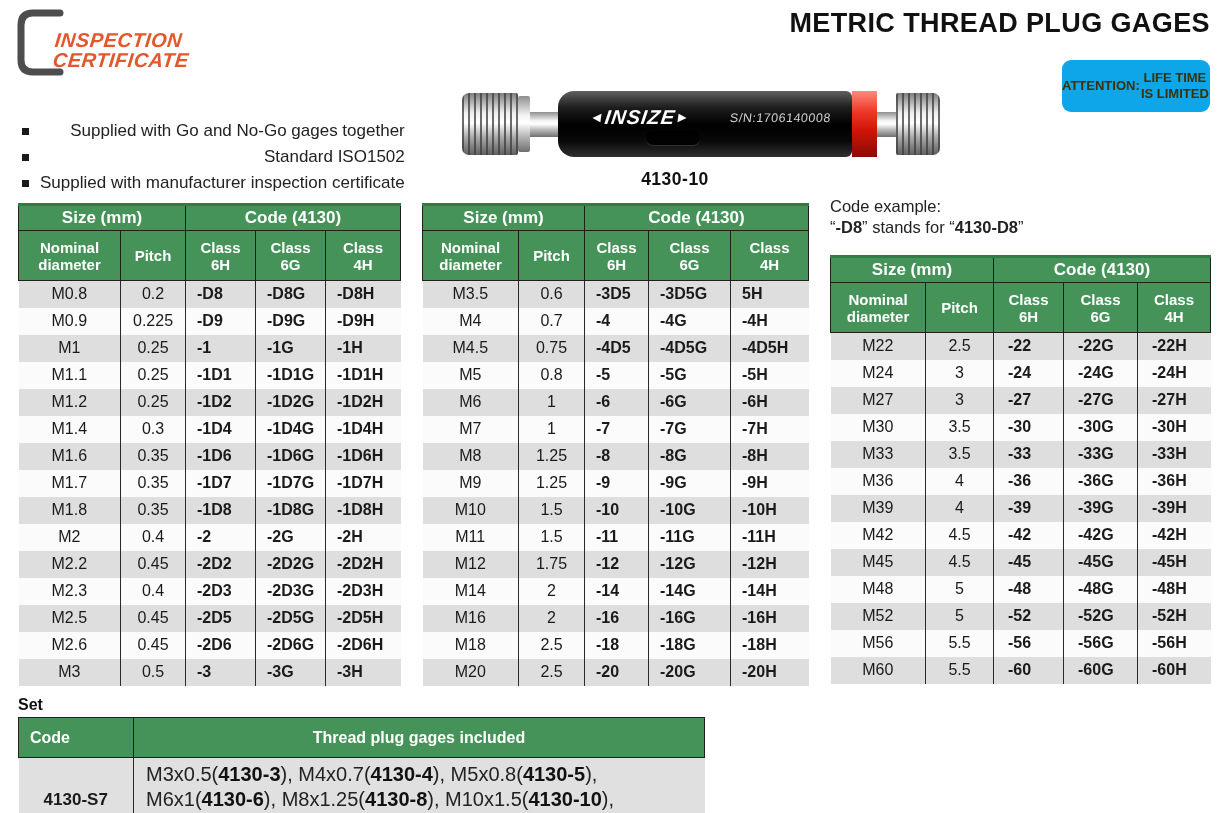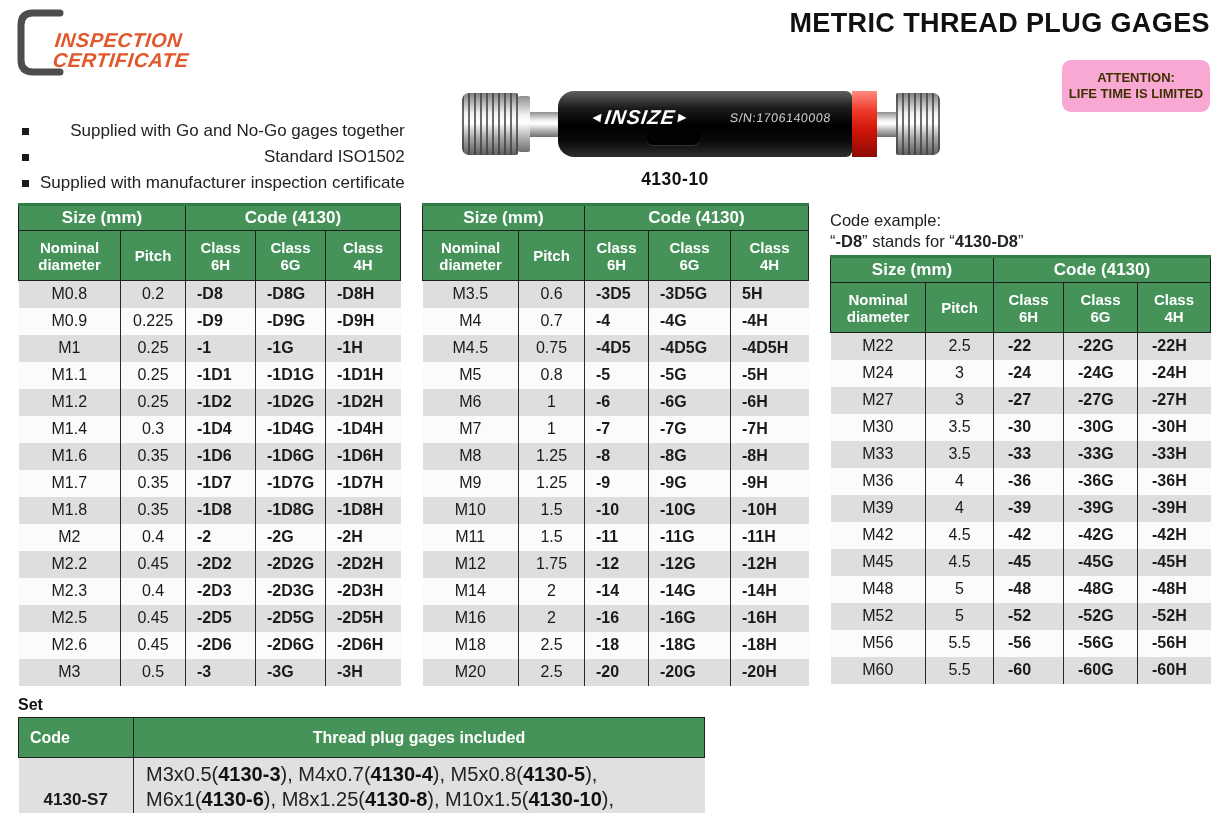--- a/index.html
+++ b/index.html
@@ -13,21 +13,21 @@
   .logo { position:absolute; left:16px; top:8px; width:190px; height:78px; }
   .logo svg { position:absolute; left:0; top:0; }
   .logo-text { position:absolute; left:38px; top:22px; font-style:italic; font-weight:bold;
     color:#e2572b; font-size:20px; line-height:20px; letter-spacing:0.5px; white-space:pre-line;
     transform:skewX(-6deg); }
 
   
   .title { position:absolute; top:8px; right:14px; font-size:27px; font-weight:bold;
     color:#111; letter-spacing:0.4px;margin-left:41px; }
   .attention { position:absolute; right:14px; top:60px; width:148px; height:52px;
-    background:#f9a8d4; border-radius:9px; display:flex; flex-direction:column;
+    background:#0ea5e9; border-radius:9px; display:flex; flex-direction:row;
     justify-content:center; align-items:center; text-align:center;
     font-weight:bold; font-size:13px; line-height:16px; color:#3f3000; }
 
   
   .bullets { position:absolute; left:22px; top:118px; font-size:17px; line-height:26px; color:#222; }
   .bullet { display:flex; align-items:center;justify-content:space-between; }
   .bullet-sq { width:7px; height:7px; background:#1a1a1a; margin-right:11px; flex:none; }
 
   
   .gage { position:absolute; left:462px; top:80px; width:478px; height:88px;
@@ -52,21 +52,21 @@
   .serial { position:absolute; left:172px; top:20px; color:#cfcfcf; font-size:12.5px;
     letter-spacing:0.5px; transform:skewX(-6deg); white-space:nowrap; }
   .notch { position:absolute; left:88px; top:40px; width:54px; height:14px; border-radius:7px;
     background:#020202; box-shadow:inset 0 2px 3px #000, 0 1px 1px rgba(255,255,255,.14); }
   .red-band { width:25px; height:66px;
     background:linear-gradient(180deg,#ff8a7e 0%,#ee3a2a 30%,#cf1407 60%,#8c0b05 100%); }
   .gage-caption { position:absolute; left:440px; top:169px; width:470px; text-align:center;
     font-size:17.5px; font-weight:bold; color:#111; letter-spacing:0.5px; }
 
   
-  .code-example { position:absolute; left:830px; top:196px; font-size:16.5px; line-height:21px; color:#222;margin-top:14px; }
+  .code-example { position:absolute; left:830px; top:196px; font-size:16.5px; line-height:21px; color:#222; }
 
   
   .twrap { position:absolute; }
   table.gtable { border-collapse:collapse; table-layout:fixed; width:100%; }
   .gtable th { background:#459359; color:#fff; font-weight:bold; border:1px solid #1f1f1f; }
   .gtable th.group { height:26px; font-size:17px; border-top:3px solid #2f7c47; }
   .gtable th.colh { height:50px; font-size:15px; line-height:17px; white-space:pre-line; }
   .gtable td { height:27px; font-size:16px; color:#1a1a1a; }
   .gtable tbody td + td { border-left:1px solid #2a2a2a; }
   .gtable tbody tr:nth-child(odd) { background:#dedede; }

